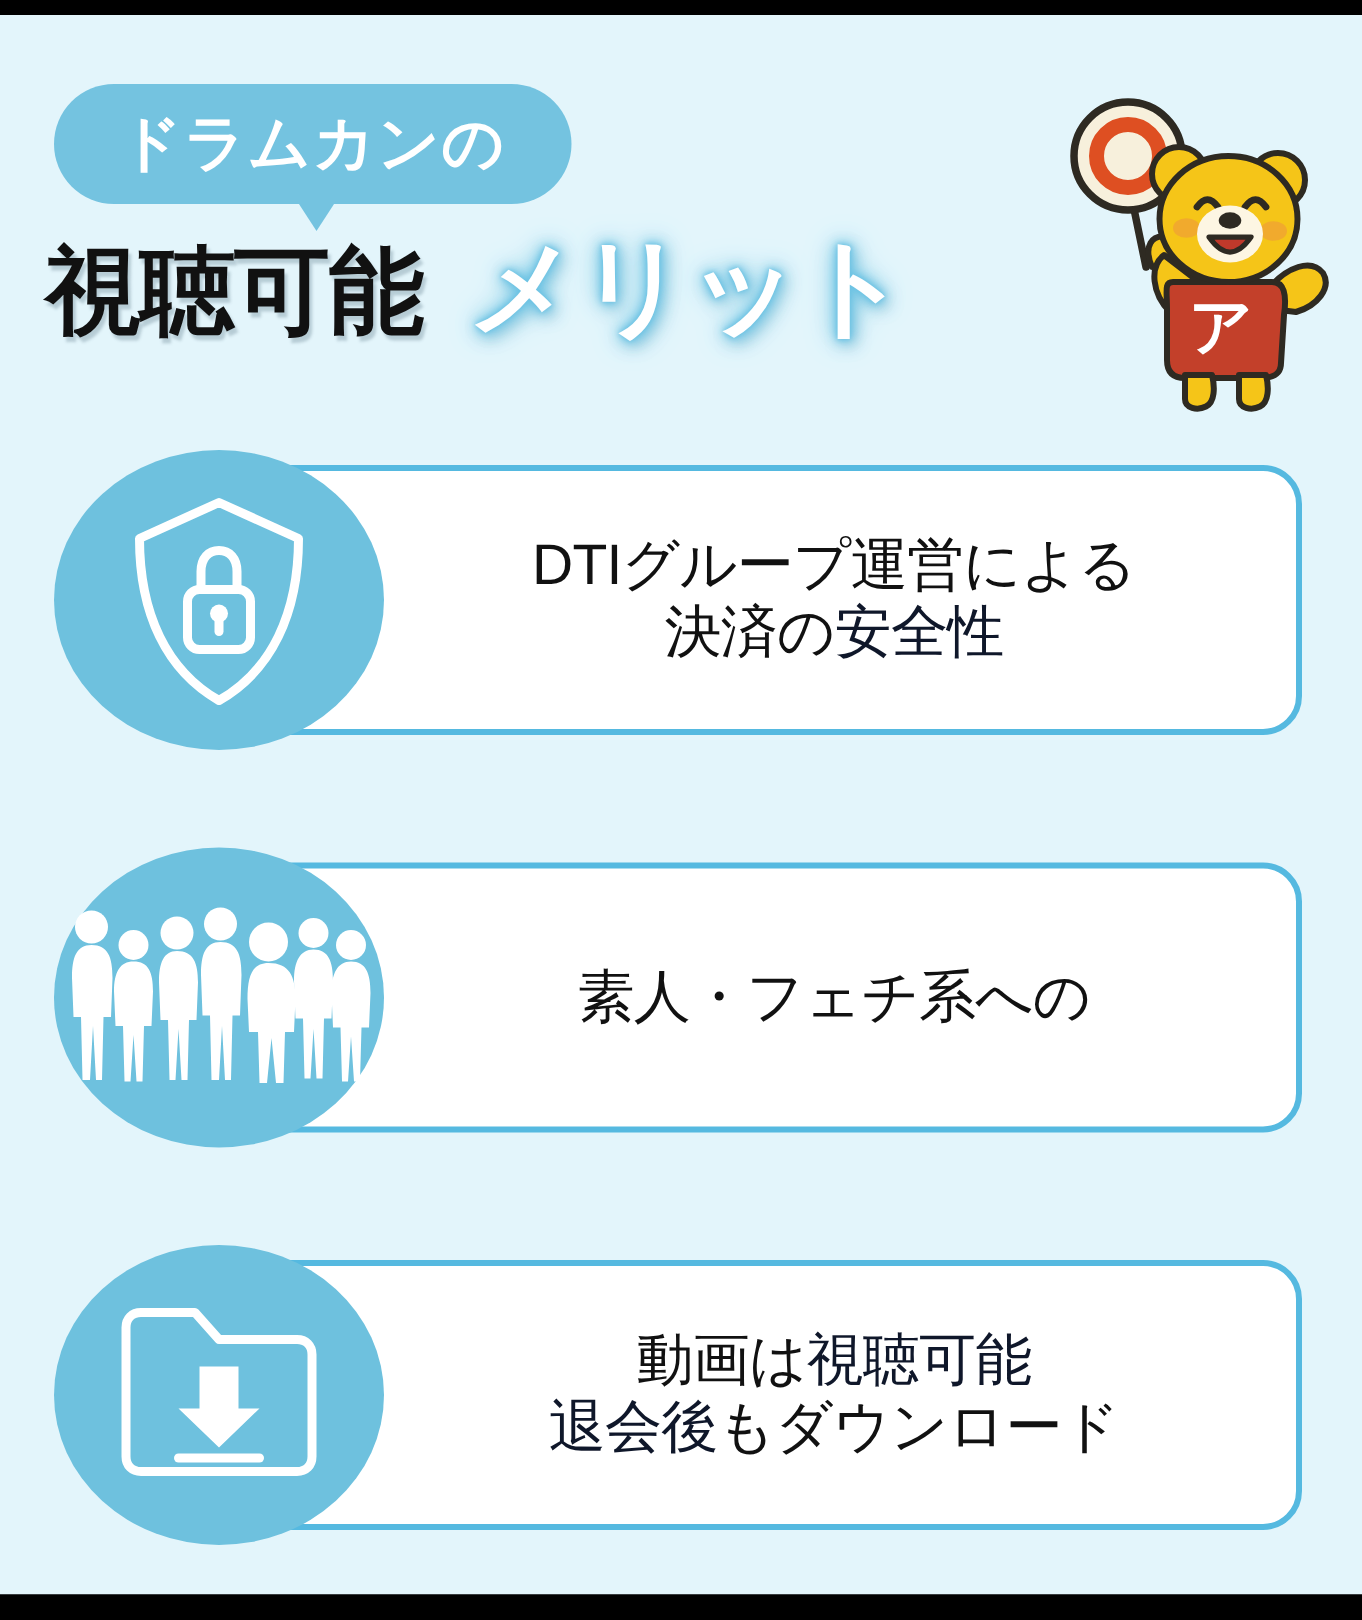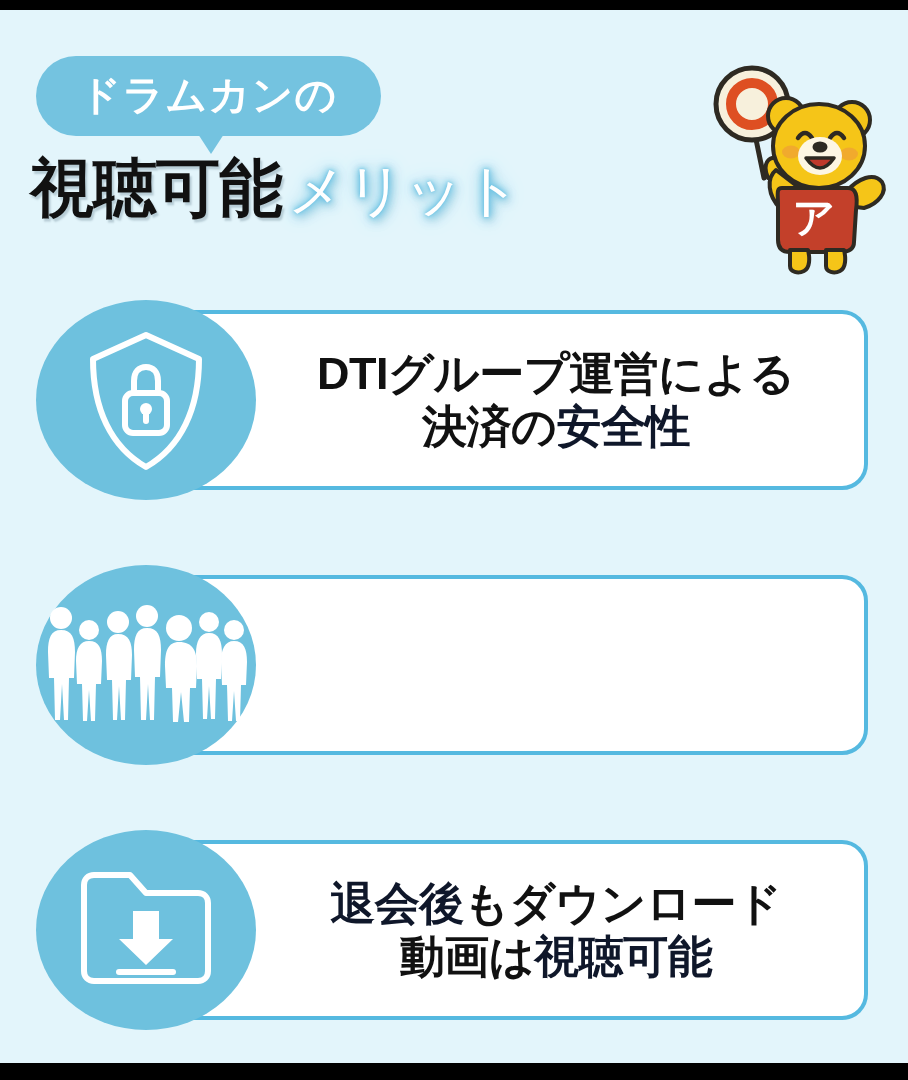--- a/index.html
+++ b/index.html
@@ -93,25 +93,25 @@
   }
   .title-black {
     font-size: 64px;
     font-weight: 900;
     color: #111111;
     letter-spacing: -1px;
     line-height: 1;
     text-shadow: 2px 3px 2px rgba(80,110,125,0.30);
   }
   .title-white {
-    font-size: 57px;
-    font-weight: 400;
+    font-size: 72px;
+    font-weight: 700;
     color: #ffffff;
     line-height: 1;
-    margin-left: 6px;
+    margin-left: 30px;
     letter-spacing: 0px;
     text-shadow:
       0 0 3px #6cc3e4, 0 0 6px #6cc3e4, 0 0 10px #6cc3e4,
       0 0 16px #86cfe8, 0 0 22px #a6dcee,
       3px 4px 10px rgba(80,150,180,0.55);
   }
 
   
   .mascot {
     position: absolute;
@@ -163,22 +163,22 @@
   }
 
   .card-text {
     position: relative;
     z-index: 6;
     margin-left: 96px;
     text-align: center;
     width: 600px;
   }
   .card-line {
-    font-size: 45px;
-    font-weight: 700;
+    font-size: 38px;
+    font-weight: 400;
     color: #111111;
     line-height: 1.18;
     letter-spacing: -0.5px;
     white-space: nowrap;
   }
   .hl { color: #0f172a; }
 </style>
 </head>
 <body>
 
@@ -257,20 +257,23 @@
           <path d="M53 68 L 53 56 C 53 47, 58 42, 65 42 C 72 42, 77 47, 77 56 L 77 68" fill="none" stroke="#ffffff" stroke-width="6" stroke-linecap="round"></path>
           <circle cx="65" cy="84" r="6" fill="#ffffff"></circle>
           <rect x="62" y="86" width="6" height="13" rx="3" fill="#ffffff"></rect>
         </svg>
       </div>
     </div>
 
     <div class="card-row r2">
       <div class="card-box">
         <div class="card-text">
+          <div class="card-line">
+            <span>素人・フェチ系への</span>
+          </div>
         </div>
       </div>
       <div class="card-icon">
         <svg width="210" height="130" viewBox="0 0 210 130">
           <g fill="#ffffff">
 
             <circle cx="20" cy="18" r="11"></circle>
             <path d="M20 30 C 31 30, 34 38, 34 52 L 33 78 L 28 78 L 27 120 L 23 120 L 21 84 L 19 120 L 14 120 L 13 78 L 8 78 L 7 52 C 7 38, 10 30, 20 30 Z"></path>
 
             <circle cx="48" cy="30" r="10"></circle>
@@ -292,24 +295,24 @@
             <path d="M193 41 C 203 41, 206 49, 206 62 L 205 85 L 200 85 L 199 121 L 195 121 L 193 91 L 191 121 L 187 121 L 186 85 L 181 85 L 180 62 C 180 49, 184 41, 193 41 Z"></path>
           </g>
         </svg>
       </div>
     </div>
 
     <div class="card-row r3">
       <div class="card-box">
         <div class="card-text">
           <div class="card-line">
+            <span>動画は</span><span class="hl">視聴可能</span>
+          </div>
+          <div class="card-line">
             <span class="hl">退会後</span><span>もダウンロード</span>
-          </div>
-          <div class="card-line">
-            <span>動画は</span><span class="hl">視聴可能</span>
           </div>
         </div>
       </div>
       <div class="card-icon">
         <svg width="140" height="130" viewBox="0 0 140 130">
           <path d="M8 20 C 8 14, 12 10, 18 10 L 54 10 L 70 28 L 122 28 C 128 28, 132 32, 132 38 L 132 106 C 132 112, 128 116, 122 116 L 18 116 C 12 116, 8 112, 8 106 Z" fill="none" stroke="#ffffff" stroke-width="6" stroke-linejoin="round"></path>
           <path d="M57 46 L 83 46 L 83 74 L 97 74 L 70 100 L 43 74 L 57 74 Z" fill="#ffffff"></path>
           <rect x="40" y="104" width="60" height="6" rx="3" fill="#ffffff"></rect>
         </svg>
       </div>

